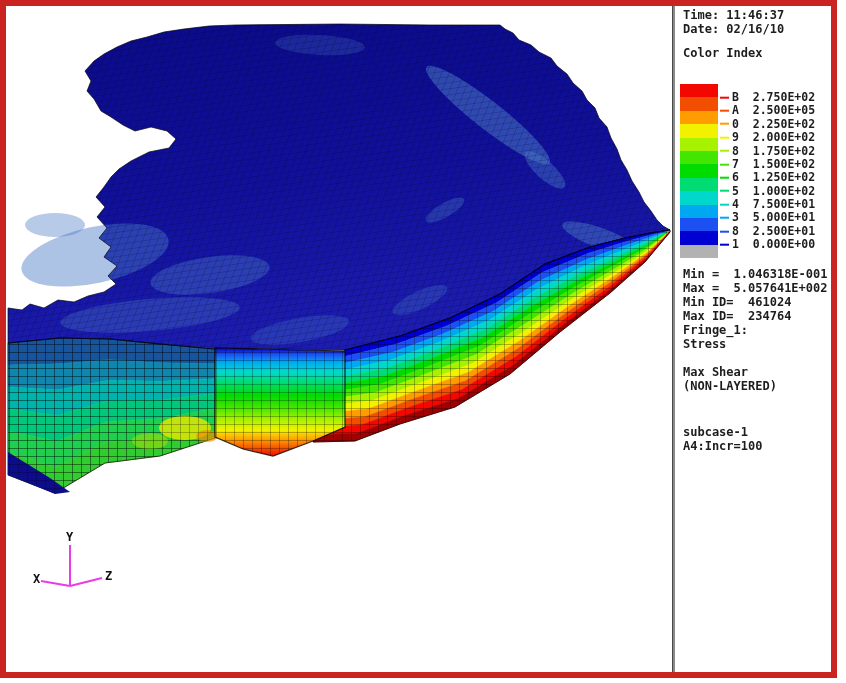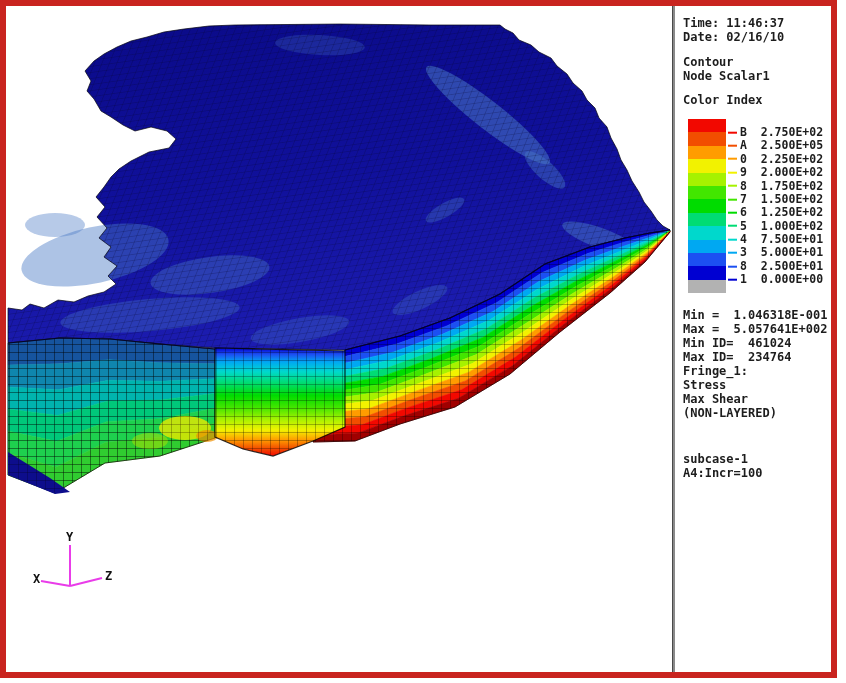--- a/index.html
+++ b/index.html
@@ -7,33 +7,33 @@
         font-family:"DejaVu Sans Mono","Liberation Mono",monospace;}
   .frame{position:absolute;left:0;top:0;width:837px;height:678px;box-sizing:border-box;
          border:6px solid #c9241f;z-index:30;pointer-events:none;}
   .viewport{position:absolute;left:6px;top:6px;width:666px;height:666px;z-index:5;}
   .viewport svg{position:absolute;left:-6px;top:-6px;}
   .divider{position:absolute;left:672px;top:6px;width:3px;height:666px;background:#8a8a8a;
            border-left:1px solid #4a4a4a;box-sizing:border-box;z-index:10;}
   .panel{position:absolute;left:676px;top:6px;width:155px;height:666px;background:#ffffff;
          z-index:12;color:#1d1d1d;font-weight:bold;font-size:12px;line-height:14px;}
   .panel .pline{white-space:pre;padding-left:7px;}
-  .blk-datetime{margin-top:10px;}
+  .blk-datetime{margin-top:2px;}
   .blk-result{margin-top:11px;}
   .blk-legendtitle{margin-top:10px;}
-  .legend{margin-top:12px;padding-left:12px;}
+  .legend{margin-top:24px;padding-left:4px;}
   .legend-row{display:flex;height:13.4px;align-items:stretch;}
   .legend-swatch{width:38px;flex:none;}
   .legend-annot{display:flex;align-items:center;transform:translateY(6.7px);
                 font-size:11.5px;line-height:11.5px;}
   .legend-tick{width:9px;height:2px;margin:0 3px 0 2px;flex:none;}
   .legend-label{white-space:pre;}
   .legend-underflow{width:38px;height:13px;}
-  .blk-stats{margin-top:15px;}
-  .blk-quantity{}
+  .blk-stats{margin-top:9px;}
+  .blk-quantity{margin-top:14px;}
   .blk-subcase{margin-top:32px;}
 </style>
 </head>
 <body>
 
 <div class="page">
 
   <div class="viewport">
     <svg id="mesh-svg" width="846" height="683" viewBox="0 0 846 683">
       <defs>
@@ -136,24 +136,20 @@
     </svg>
   </div>
 
   <div class="divider"></div>
 
   <div class="panel">
     <div class="blk-datetime">
       <div class="pline">Time: 11:46:37</div>
       <div class="pline">Date: 02/16/10</div>
     </div>
-    <div class="blk-result">
-      <div class="pline">Contour</div>
-      <div class="pline">Node Scalar1</div>
-    </div>
     <div class="blk-legendtitle">
       <div class="pline">Color Index</div>
     </div>
     <div class="legend" id="legend-rows">
         <div class="legend-row">
           <div class="legend-swatch" style="background: rgb(242, 8, 0);"></div>
           <div class="legend-annot">
             <div class="legend-tick" style="background: rgb(242, 8, 0);"></div>
             <div class="legend-label">B  2.750E+02</div>
           </div>

